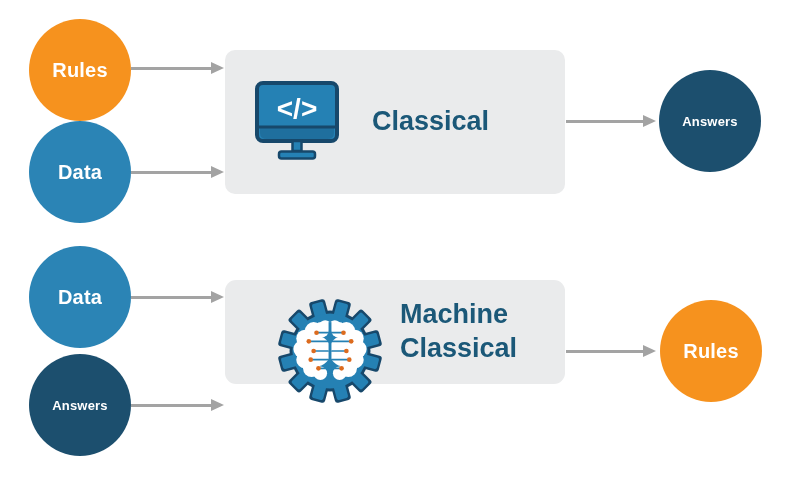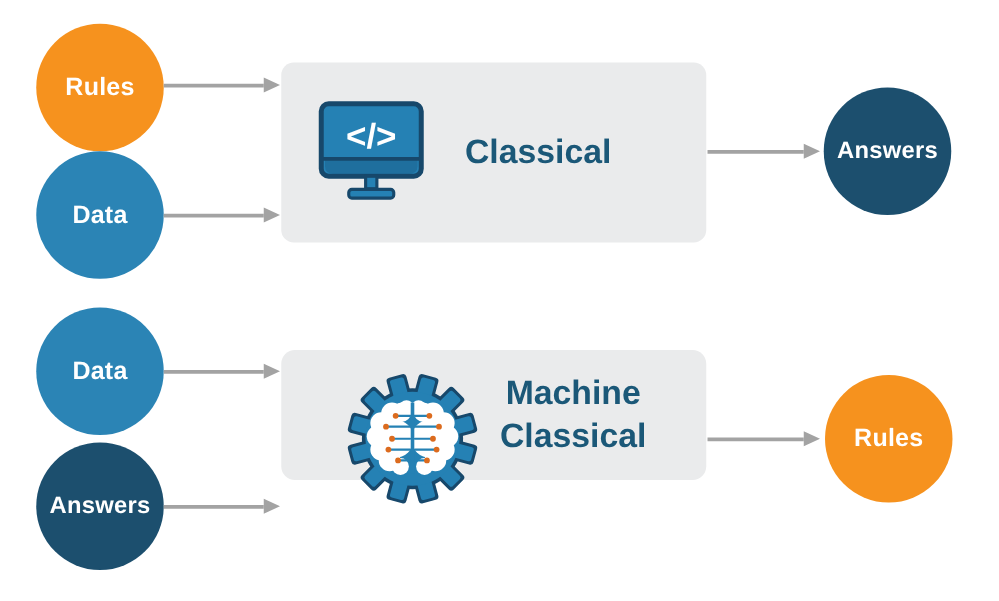--- a/index.html
+++ b/index.html
@@ -2,31 +2,31 @@
 <html style="--orange: #F6921E; --blue: #2B84B5; --navy: #1C4F6E; --box-bg: #EAEBEC; --arrow: #A3A3A3; --heading: #1B5878; --icon-dark: #17486B; --icon-blue: #2581B4; --icon-strip: #1F6F9E; --dot-orange: #DC6B1E; --circle-label: #FFFFFF;"><head>
 <meta charset="utf-8">
 <style>
   html,body{margin:0;padding:0;background:#ffffff;}
   body{font-family:"Liberation Sans","DejaVu Sans",sans-serif;}
   .canvas{position:relative;width:799px;height:481px;background:#ffffff;overflow:hidden;padding-left:43px;}
 
   .circle{position:absolute;width:102px;height:102px;border-radius:50%;
           display:flex;align-items:center;justify-content:center;}
   .circle .lbl{color:#ffffff;font-weight:bold;font-size:20px;letter-spacing:.2px;}
-  .circle.small-lbl .lbl{font-size:19px;}
+  .circle.small-lbl .lbl{font-size:13px;}
   .c-orange{background:var(--orange);}
   .c-blue{background:var(--blue);}
   .c-navy{background:var(--navy);}
 
   .process-box{position:absolute;width:340px;background:var(--box-bg);border-radius:10px;}
   .box1{left:225px;top:50px;height:144px;}
   .box2{left:225px;top:280px;height:104px;border-radius:11px;}
 
   .proc-title{position:absolute;top:50%;transform:translateY(-50%);
-              color:var(--heading);font-weight:bold;font-size:27px;line-height:1.25;text-align:center;}
+              color:var(--heading);font-weight:bold;font-size:27px;line-height:1.25;}
   .proc-title .tl{display:block;}
   .t1{left:147px;}
   .t2{left:175px;}
 
   .icon-wrap{position:absolute;}
   .mon-pos{left:28px;top:30px;}
   .gear-pos{left:52px;top:18px;}
 
   .arrow{position:absolute;height:3px;background:var(--arrow);}
   .arrow::after{content:"";position:absolute;right:-13px;top:-5px;width:0;height:0;

